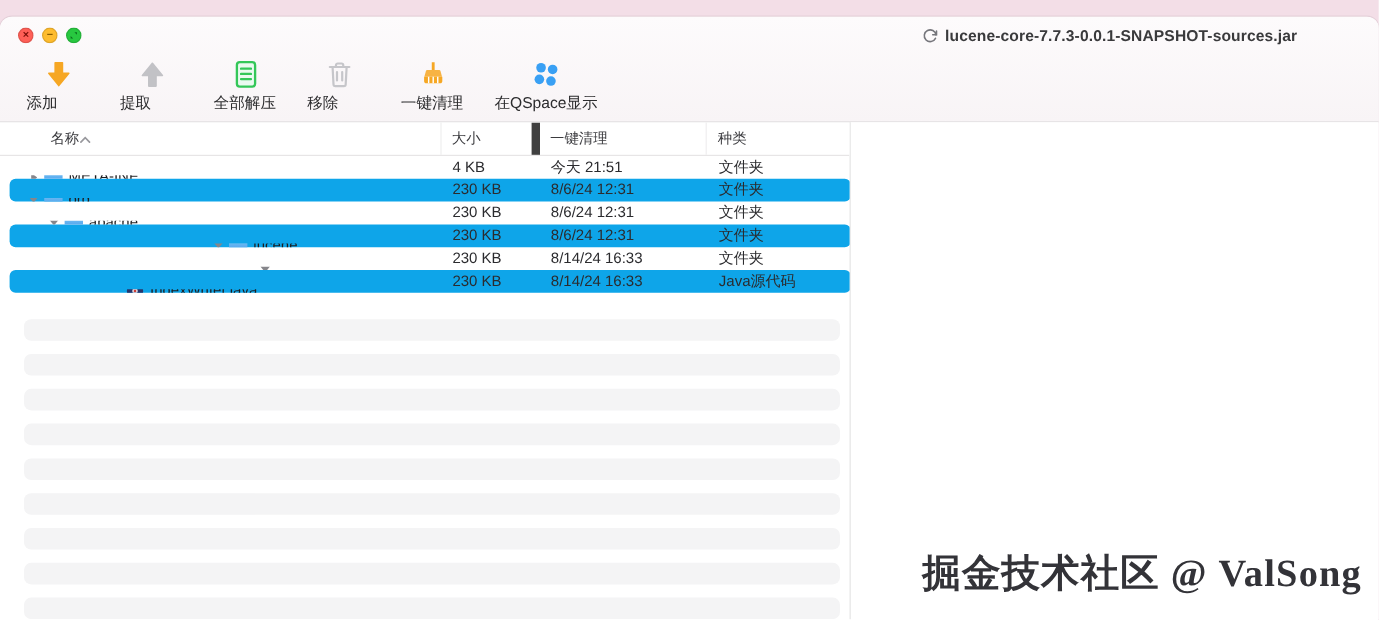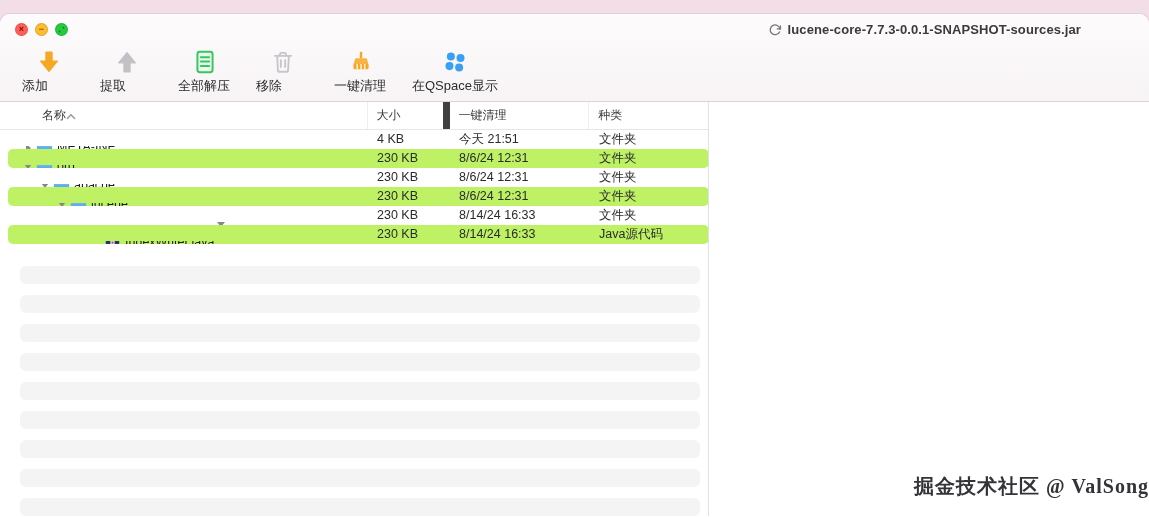--- a/index.html
+++ b/index.html
@@ -19,34 +19,34 @@
   .wtitle { font-size:13px; font-weight:600; color:#3a3a3c; letter-spacing:.1px; }
   .toolbar { position:absolute; left:22px; bottom:6px; display:flex; gap:24px; }
   .tb-btn { display:flex; flex-direction:column; min-width:54px; cursor:default; }
   .tb-ic { height:30px; display:flex; align-items:flex-end; justify-content:center; }
   .tb-label { font-size:13px; color:#2c2c2e; margin-top:2px; white-space:nowrap; }
 
   
   .content { display:flex; height:414px; }
   .left-pane { width:709px; border-right:1px solid #e2e0e1; background:#fff; overflow:hidden; }
   .right-pane { flex:1; position:relative; background:#fff; }
-  .watermark { position:absolute; right:0; bottom:16px; font-family:"Liberation Serif", serif; font-weight:bold; font-size:20px; color:#333338; letter-spacing:1px; white-space:nowrap; }
+  .watermark { position:absolute; right:14px; bottom:16px; font-family:"Liberation Serif", serif; font-weight:bold; font-size:32px; color:#333338; letter-spacing:1px; white-space:nowrap; }
 
   
   .thead { display:flex; height:28px; align-items:center; font-size:12px; color:#3a3a3e; border-bottom:1px solid #e7e5e6; background:#fff; }
   .hcell { height:100%; display:flex; align-items:center; }
   .h-name { width:368px; justify-content:flex-start; padding-left:42px; padding-right:10px; border-right:1px solid #efeeef; }
   .h-size { width:83px; padding-left:9px; border-right:7px solid #404040; }
   .h-date { width:139px; padding-left:8px; border-right:1px solid #efeeef; }
   .h-kind { width:119px; padding-left:9px; }
 
   
   #rows { padding-left:8px; }
   .row { display:flex; height:19px; line-height:19px; border-radius:5px; font-size:12.5px; color:#1d1d1f; width:701px; }
-  .row.alt { background:#bef264; }
+  .row.alt { background:#0ea5e9; }
   .c-name { width:360px; display:flex; align-items:center; overflow:hidden; white-space:nowrap;margin-top:16px; }
   .c-size { width:83px; padding-left:9px; color:#2b2b2e; }
   .c-date { width:139px; padding-left:8px; color:#2b2b2e; }
   .c-kind { width:119px; padding-left:9px; color:#2b2b2e; }
   .twisty { width:12px; display:flex; justify-content:center; align-items:center; flex:none; }
   .tw-c::before { content:''; border-left:5px solid #86868b; border-top:4px solid transparent; border-bottom:4px solid transparent; }
   .tw-e::before { content:''; border-top:5px solid #86868b; border-left:4px solid transparent; border-right:4px solid transparent; }
   .ficon { width:20px; display:flex; align-items:center; justify-content:center; flex:none; }
   .fname { margin-left:3px; }
 
@@ -220,21 +220,21 @@
                     <path d="M1 4.6h18v.9H1z" fill="#fff" opacity=".3"></path>
                   </svg>
                 </span>
                 <span class="fname">apache</span>
               </div>
               <div class="c-size">230 KB</div>
               <div class="c-date">8/6/24 12:31</div>
               <div class="c-kind">文件夹</div>
             </div>
             <div class="row alt">
-              <div class="c-name" style="padding-left: 48px;">
+              <div class="c-name" style="padding-left: 48px; justify-content: center;">
                 <span class="twisty tw-e"></span>
                 <span class="ficon">
                   <svg width="17" height="14" viewBox="0 0 20 16">
                     <defs>
                       <linearGradient id="fgrad" x1="0" y1="0" x2="0" y2="1">
                         <stop offset="0" stop-color="#79c3f5"></stop>
                         <stop offset="1" stop-color="#4197e8"></stop>
                       </linearGradient>
                     </defs>
                     <path d="M1 3.4c0-.9.7-1.6 1.6-1.6h4.1c.5 0 1 .2 1.3.6l1 1.1h8.4c.9 0 1.6.7 1.6 1.6v8.3c0 .9-.7 1.6-1.6 1.6H2.6c-.9 0-1.6-.7-1.6-1.6z" fill="url(#fgrad)"></path>

